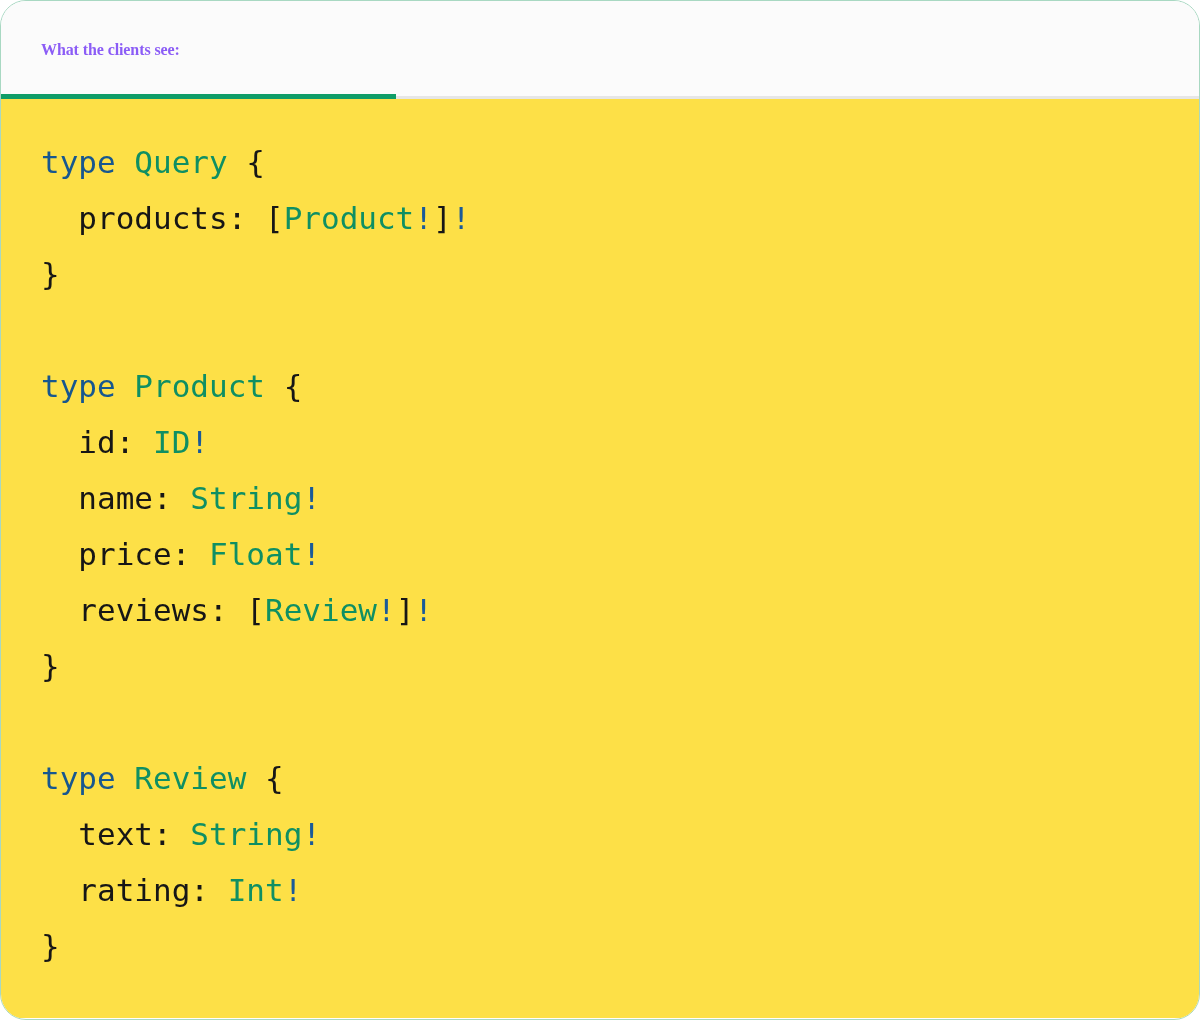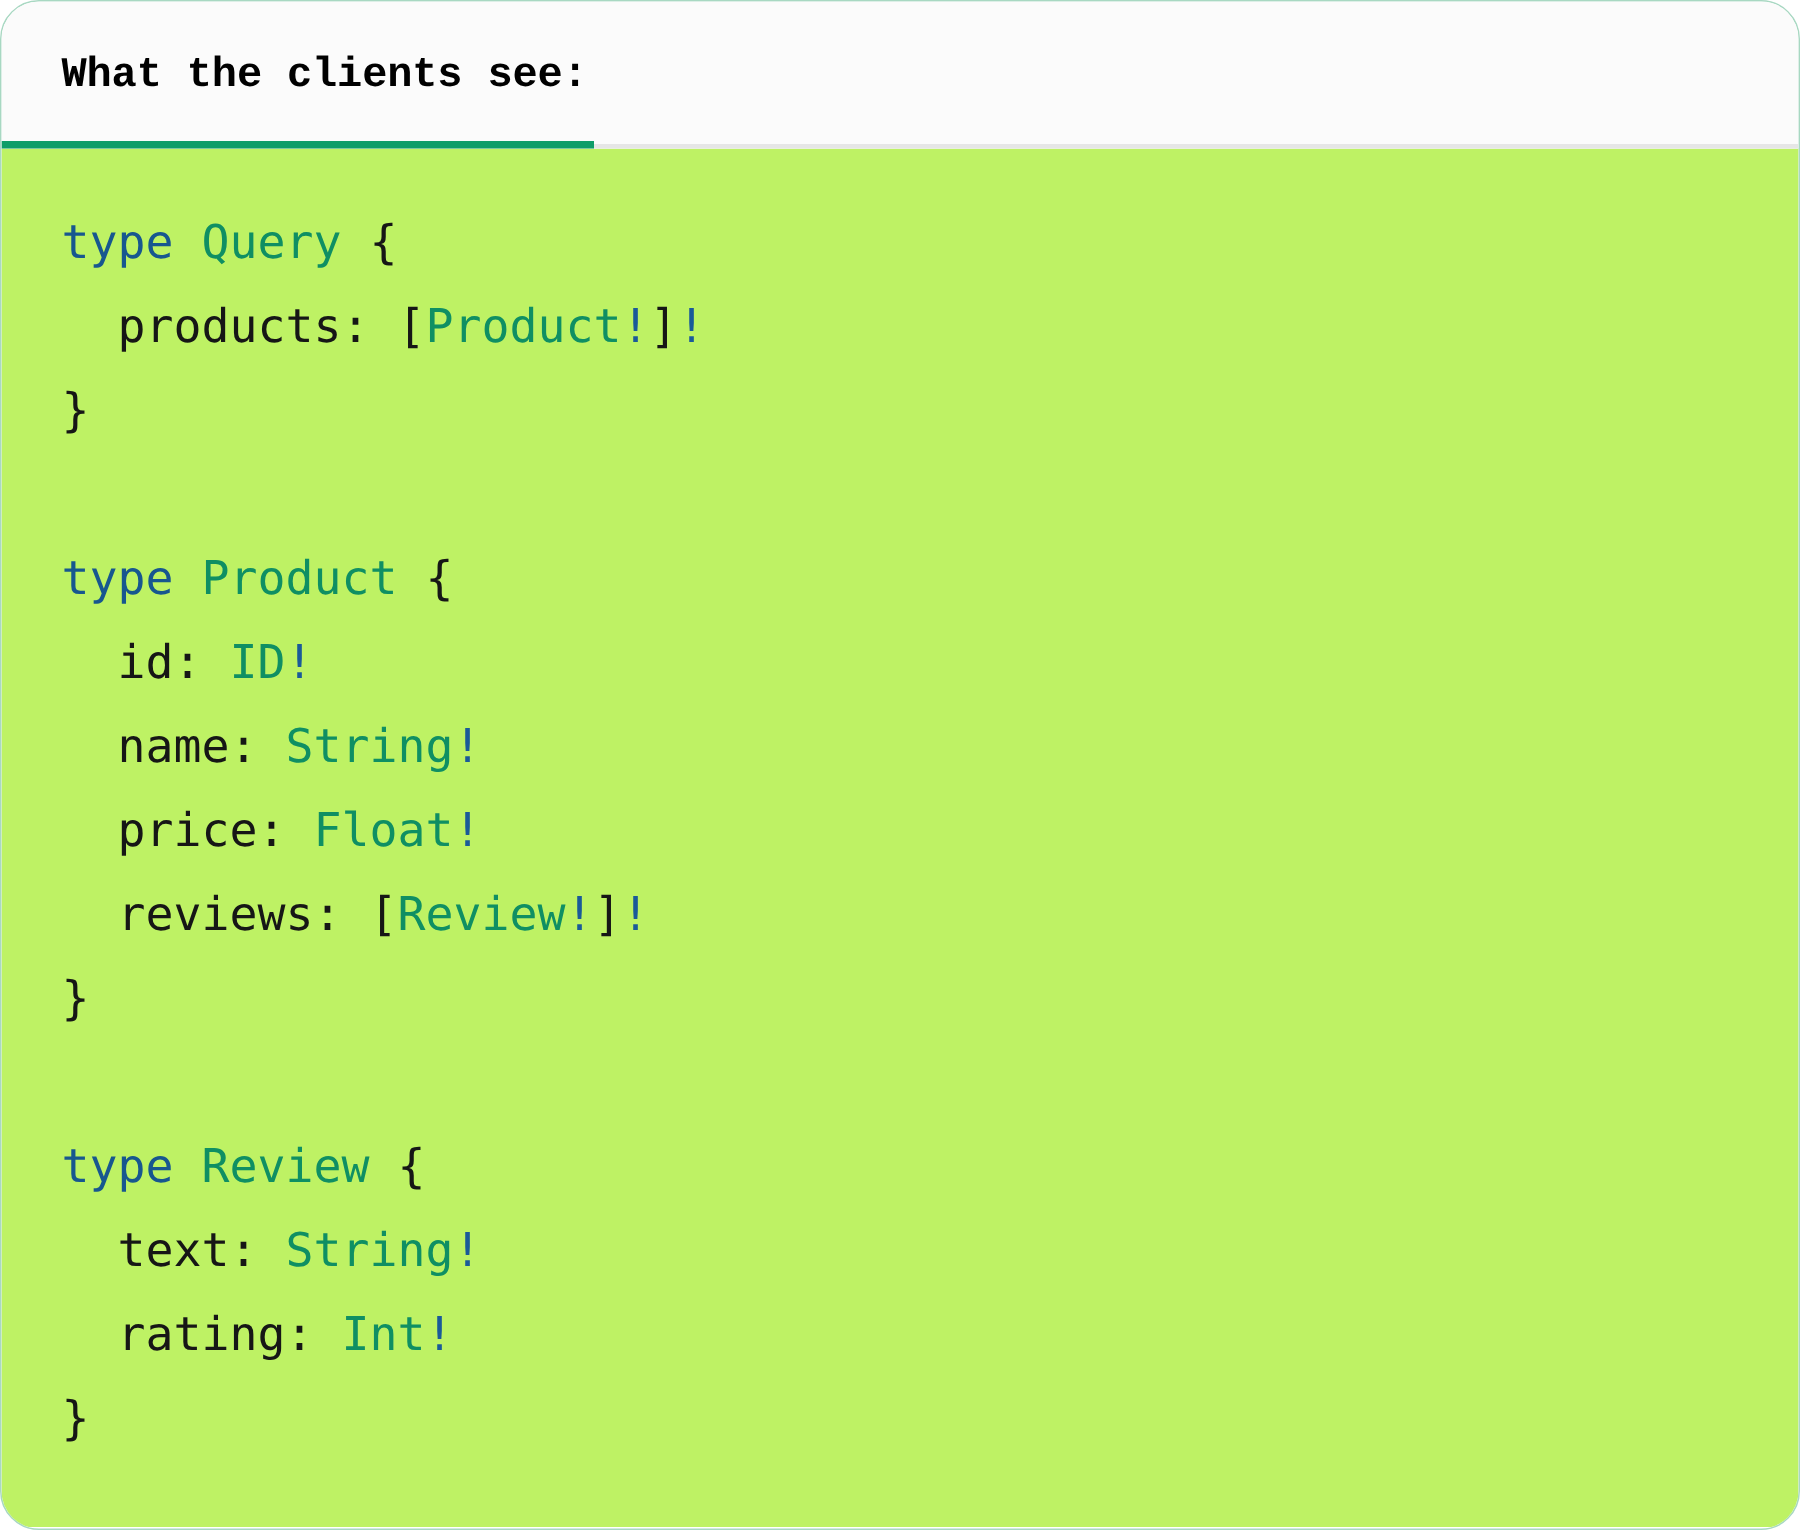--- a/index.html
+++ b/index.html
@@ -52,42 +52,42 @@
     width: 395px;
     display: flex;
     align-items: center;
     padding: 0 0 0 40px;
     background: transparent;
     border: 0;
     cursor: pointer;
     z-index: 2;
   }
   .tab-label {
-    font-family: Liberation Mono, monospace;
-    font-size: 28px;
+    font-family: Liberation Serif, serif;
+    font-size: 16px;
     font-weight: 600;
     letter-spacing: -0.1px;
-    color: #000000;
+    color: #8b5cf6;
     white-space: nowrap;
   }
   .tab.active::after {
     content: "";
     position: absolute;
     left: 0;
     right: 0;
     bottom: 0;
     height: 5px;
     background: #0f9d68;
   }
 
   
   .code-area {
     box-sizing: border-box;
     padding: 35px 40px 0 40px;
-    background: #bef264;
+    background: #fde047;
     height: 919px;
   }
   pre.code {
     margin: 0;
     font-family: "DejaVu Sans Mono", monospace;
     font-size: 31px;
     line-height: 56px;
     color: #161616;
     white-space: pre;
     tab-size: 2;

